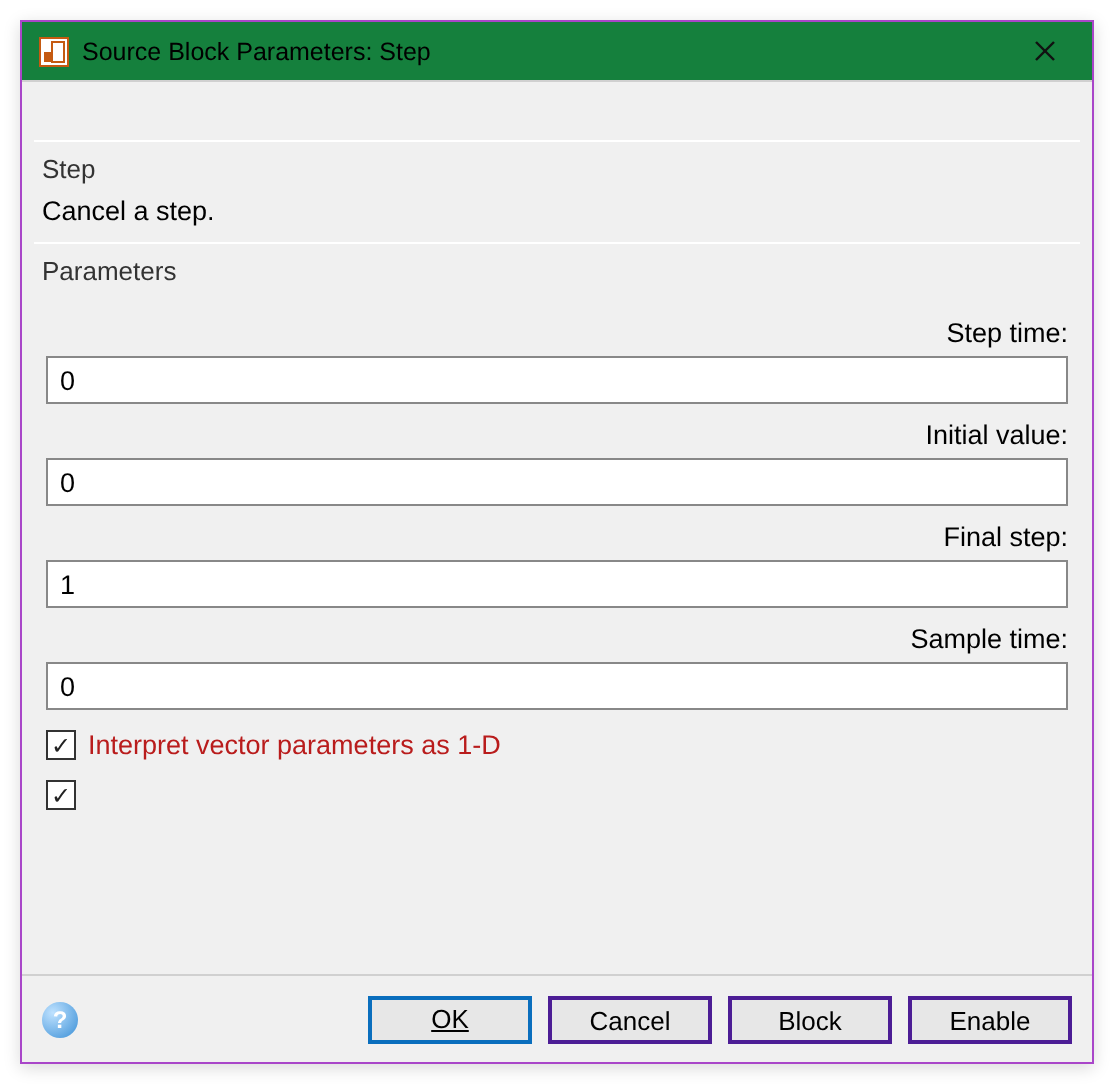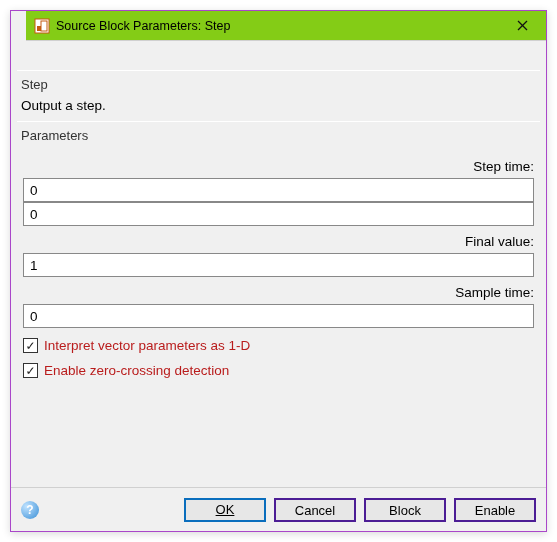--- a/index.html
+++ b/index.html
@@ -15,26 +15,25 @@
     height: 522px;
     border: 1px solid #a946c9;
     background: #f0f0f0;
     display: flex;
     flex-direction: column;
     box-shadow: 0 2px 8px rgba(0,0,0,0.15);
     position: relative;
   }
   .titlebar {
     height: 30px;
-    background: #84cc16;
+    background: #15803d;
     display: flex;
     align-items: center;
     padding: 0 4px 0 8px;
     border-bottom: 1px solid #d0d0d0;
-    margin-left: 15px;
   }
   .titlebar .icon {
     width: 16px;
     height: 16px;
     margin-right: 6px;
     display: inline-flex;
     align-items: center;
     justify-content: center;
   }
   .titlebar .icon svg { width:16px; height:16px; }
@@ -176,49 +175,49 @@
           <line x1="1" y1="1" x2="10" y2="10" stroke="#111" stroke-width="1.2"></line>
           <line x1="10" y1="1" x2="1" y2="10" stroke="#111" stroke-width="1.2"></line>
         </svg>
       </span>
     </span>
   </div>
 
   <div class="content">
     <div class="hr"></div>
     <div class="section-header">Step</div>
-    <div class="section-desc">Output a step.</div>
+    <div class="section-desc">Cancel a step.</div>
     <div class="hr"></div>
     <div class="section-header">Parameters</div>
 
     <div class="param-group">
 
       <div class="field-label">Step time:</div>
       <input type="text" class="text-input" value="0" style="">
 
+      <div class="field-label">Initial value:</div>
       <input type="text" class="text-input" value="0" style="">
 
-      <div class="field-label">Final value:</div>
+      <div class="field-label">Final step:</div>
       <input type="text" class="text-input" value="1" style="">
 
       <div class="field-label">Sample time:</div>
       <input type="text" class="text-input" value="0" style="">
 
       <div class="checkbox-row">
         <span class="checkbox">
           <span>✓</span>
         </span>
         <span class="checkbox-label">Interpret vector parameters as 1-D</span>
       </div>
 
       <div class="checkbox-row">
         <span class="checkbox">
           <span>✓</span>
         </span>
-        <span class="checkbox-label">Enable zero-crossing detection</span>
       </div>
 
     </div>
   </div>
 
   <div class="button-bar">
     <span class="help-icon">
       <span>?</span>
     </span>
     <div class="btn default">OK</div>

